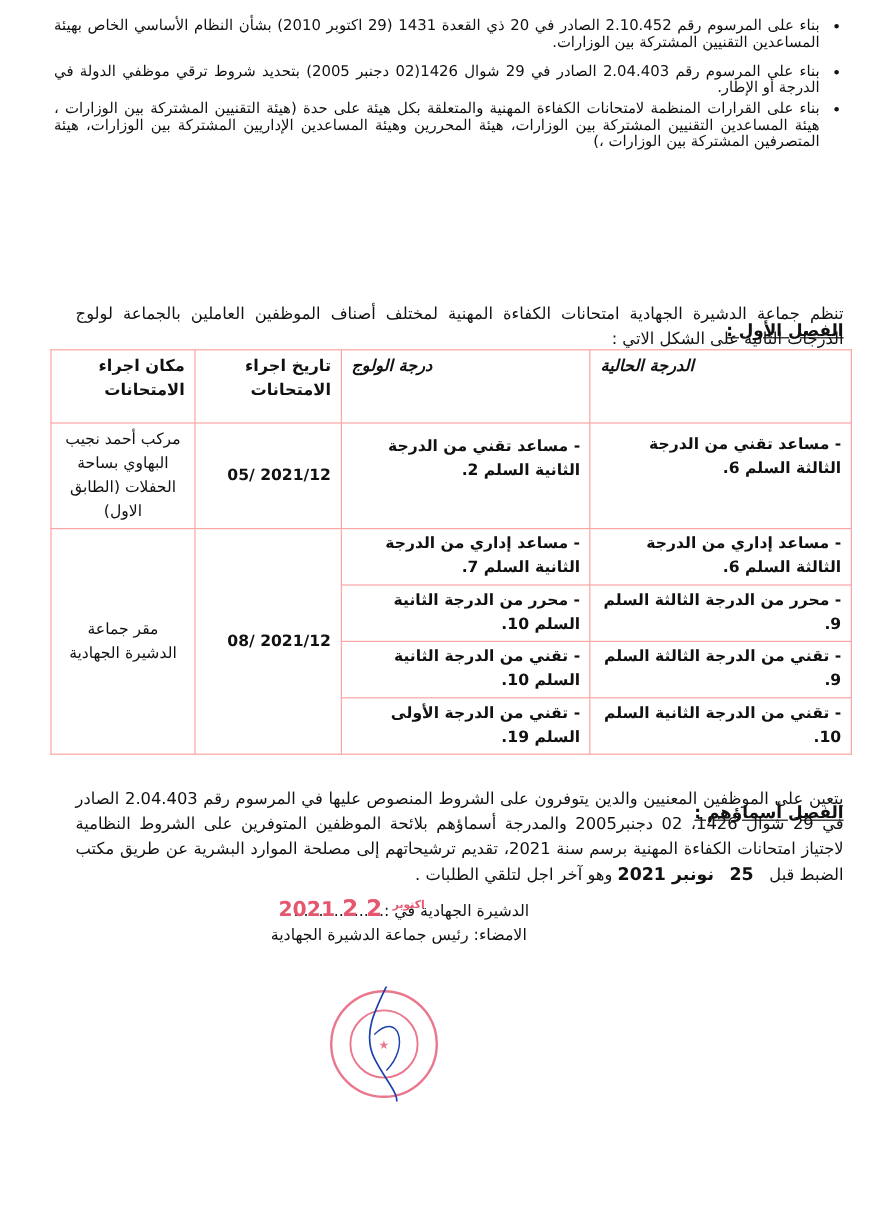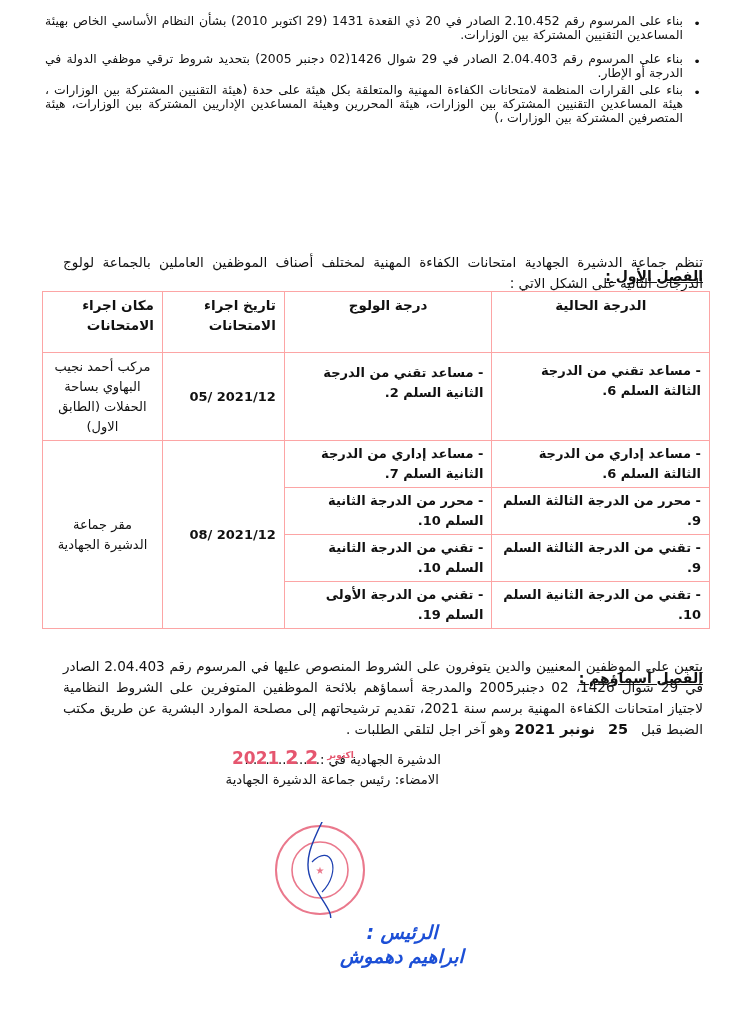--- a/index.html
+++ b/index.html
@@ -14,21 +14,21 @@
   .bullets li::before { content: "\2022"; position: absolute; right: 4px; top: 3px; font-size: 13px; }
   .bullets li.gap { margin-top: 10px; }
   .section-title { position: absolute; right: 42px; font-weight: bold; text-decoration: underline; font-size: 14px; margin-top: 32px; }
   .para { position: absolute; right: 42px; width: 640px; font-size: 13.6px; line-height: 21px; text-align: justify; }
   table.grades {
     position: absolute; top: 291px; left: 42px; width: 668px;
     border-collapse: collapse; font-size: 13px; direction: rtl;
   }
   table.grades th, table.grades td { border: 1px solid #fca5a5; vertical-align: top; padding: 3px 8px; font-weight: bold; text-align: right; line-height: 20px; }
   table.grades th { height: 54px; font-size: 13.5px; }
-  table.grades th.center { text-align: center; }
+  table.grades th.center { text-align: left; font-style: italic; }
   table.grades td.date { vertical-align: middle; }
   table.grades td.place { font-weight: normal; text-align: center; vertical-align: middle; }
   .deadline-num { font-weight: bold; font-size: 14.5px; }
   .sig-line { position: absolute; font-size: 13.2px; }
   .stamp-date { position: absolute; top: 746px; left: 232px; color: #e5566f; font-weight: bold; font-size: 17px; direction: ltr; }
   .stamp-date .small { font-size: 9px; vertical-align: 6px; margin: 0 3px; }
   .stamp-date .day { font-size: 19px; }
   .seal { position: absolute; left: 272px; top: 822px; width: 96px; height: 96px; }
   .handwriting { position: absolute; left: 340px; top: 920px; color: #1c4fd6; font-weight: bold; font-size: 19px; text-align: center; line-height: 24px; font-style: italic; }
 </style>
@@ -104,18 +104,14 @@
   <div class="sig-line" style="top:772px; right:306px;">الامضاء: رئيس جماعة الدشيرة الجهادية</div>
 
   <svg class="seal" viewBox="0 0 96 96">
     <circle cx="48" cy="48" r="44" fill="none" stroke="#e5566f" stroke-width="2" opacity="0.8"></circle>
     <circle cx="48" cy="48" r="28" fill="none" stroke="#e5566f" stroke-width="1.6" opacity="0.8"></circle>
     <text x="48" y="52" font-size="10" fill="#e5566f" text-anchor="middle" font-family="DejaVu Sans, sans-serif" opacity="0.8">★</text>
     <path d="M52 -4 C 40 20, 30 40, 40 60 C 50 80, 62 90, 58 100" fill="none" stroke="#1c3fb0" stroke-width="1.4"></path>
     <path d="M40 40 C 60 20, 70 50, 50 70" fill="none" stroke="#1c3fb0" stroke-width="1.2"></path>
   </svg>
 
-  <div class="handwriting">
-    <div>الرئيس :</div>
-    <div>ابراهيم دهموش</div>
-  </div>
 
 </div>
 
 </body></html>

